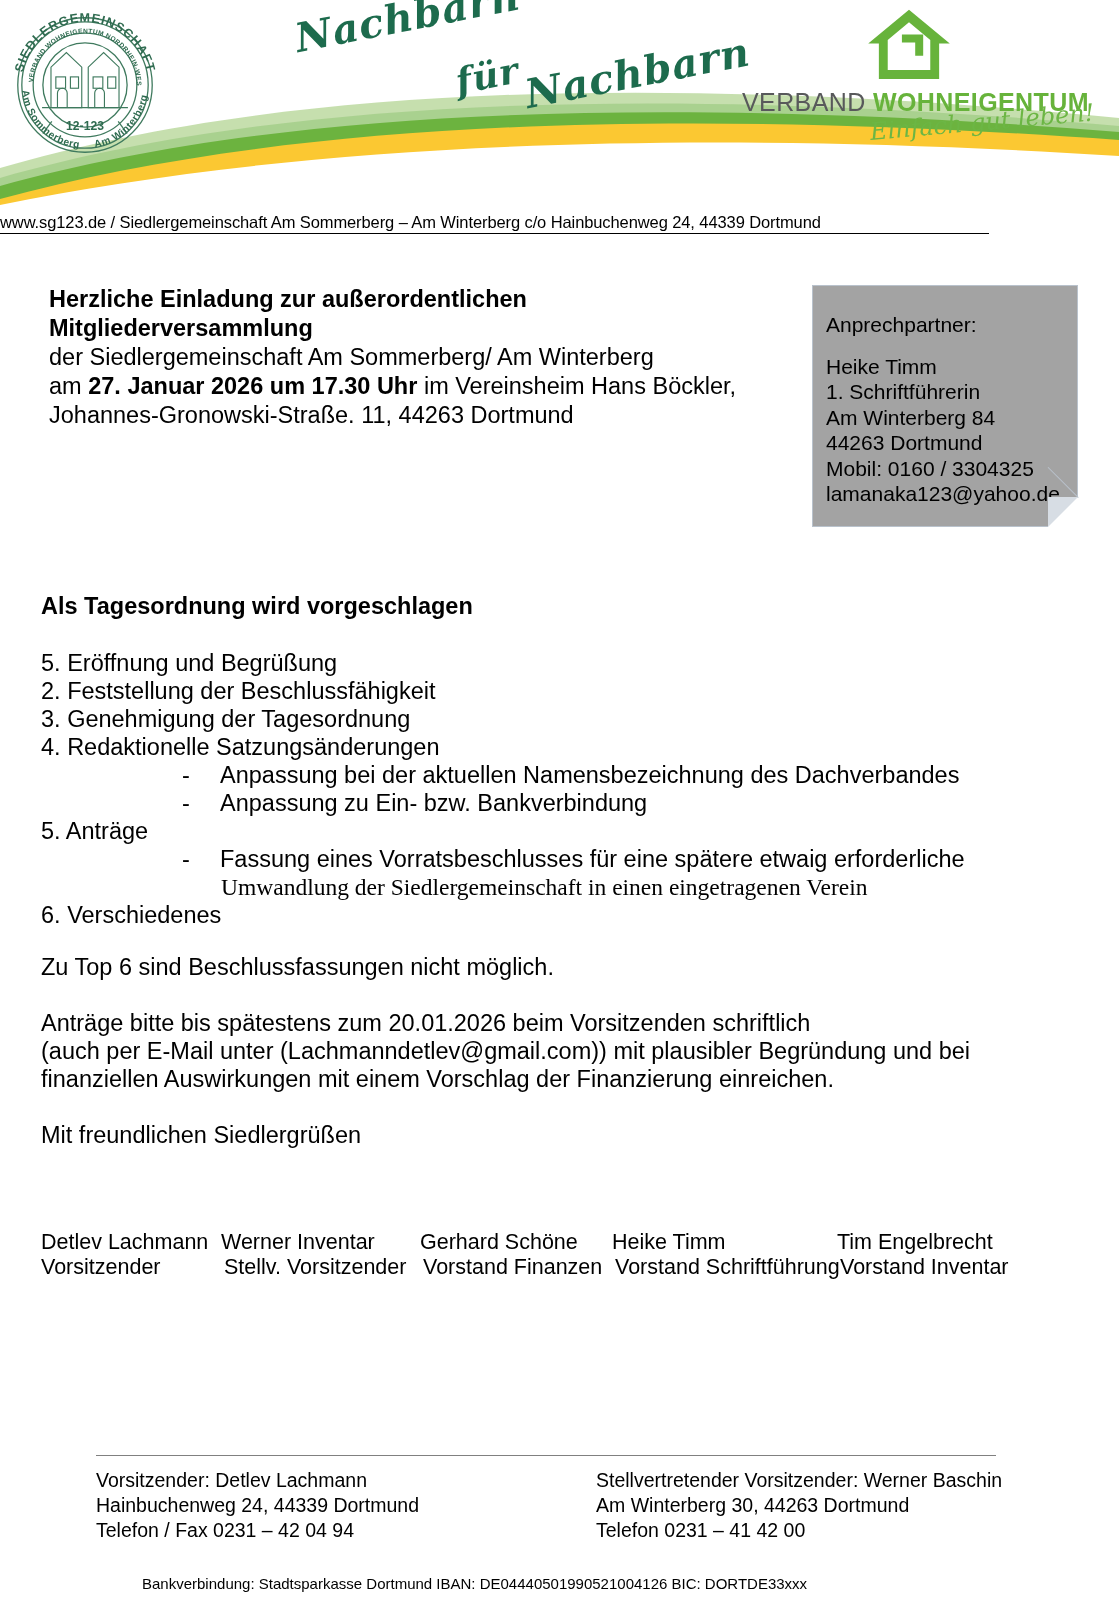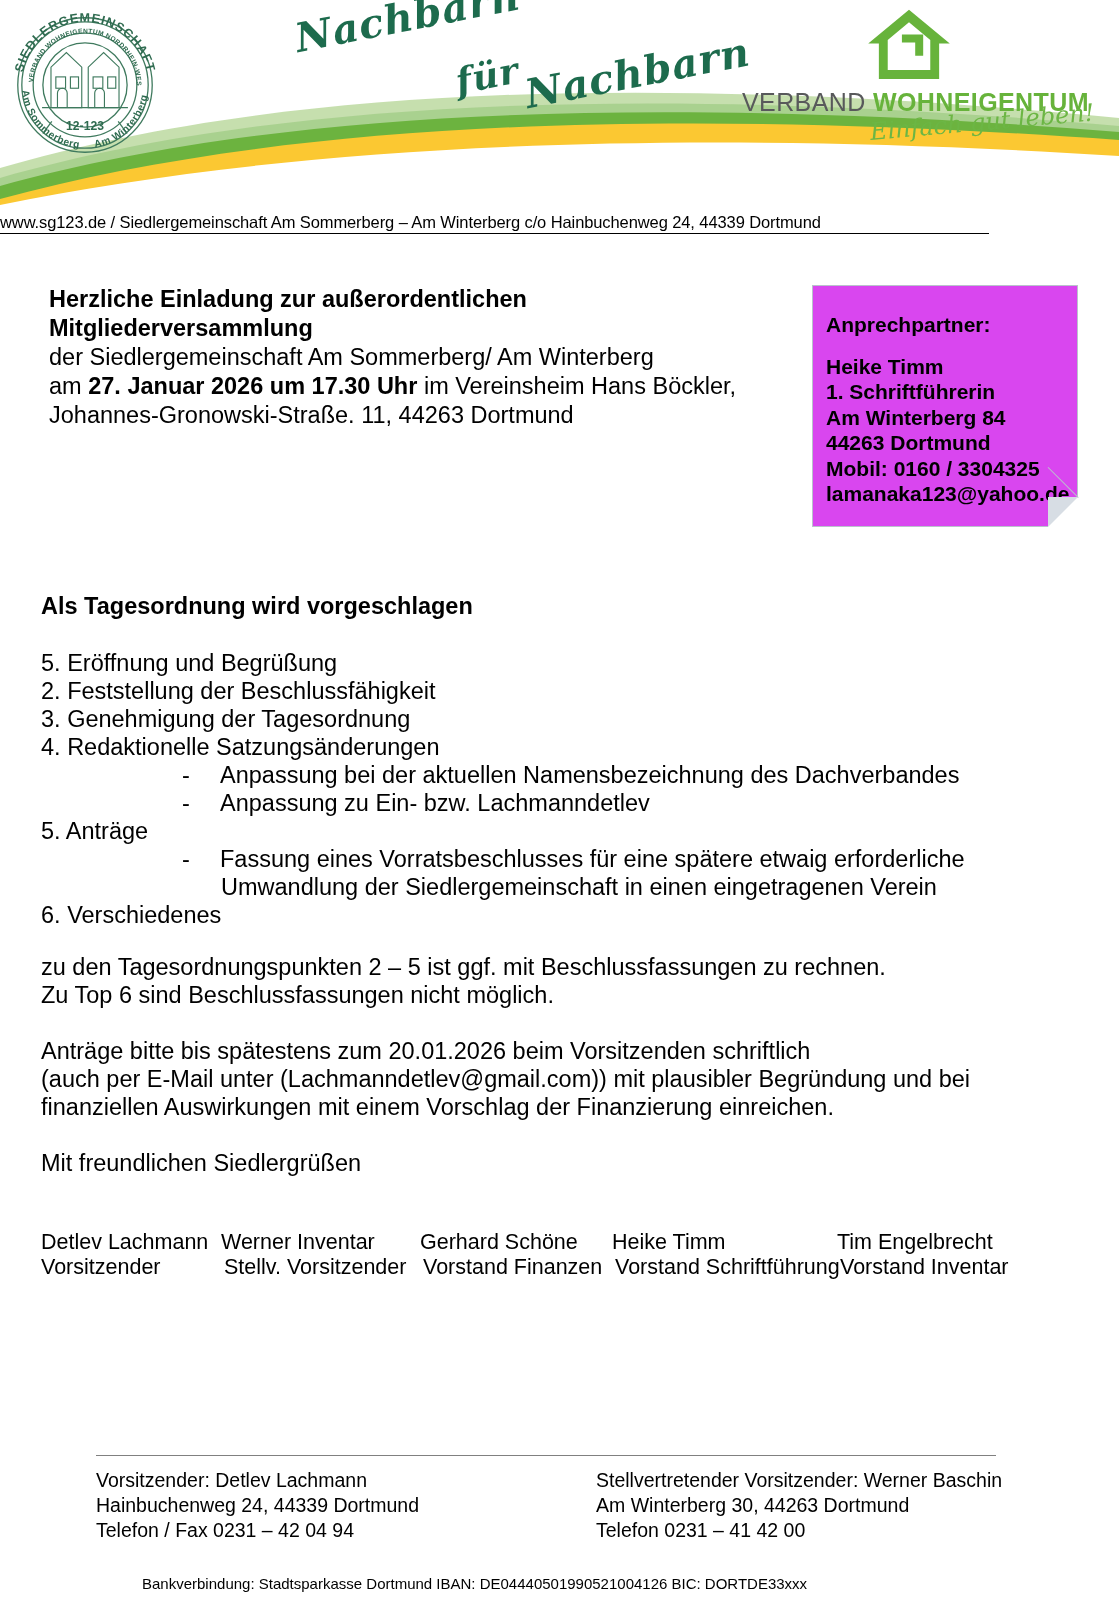--- a/index.html
+++ b/index.html
@@ -148,24 +148,23 @@
   }
   #invite-block .b { font-weight: bold; }
 
   
   #contact-card {
     position: absolute;
     left: 812px;
     top: 45px;
     width: 266px;
     height: 242px;
-    background: #d946ef;
+    background: #a3a3a3;
     border: 1px solid #b9c2cc;
     box-sizing: border-box;
-    font-weight: bold;
   }
   #contact-card-inner {
     position: absolute;
     left: 13px;
     top: 26px;
     width: 252px;
     font-size: 21px;
     line-height: 25.5px;
     white-space: nowrap;
   }
@@ -204,21 +203,21 @@
   .agenda-sub {
     padding-left: 138px;
     position: relative;
     white-space: nowrap;
   }
   .agenda-sub .dash {
     position: absolute;
     left: 141px;
   }
   .agenda-sub .sub-text { display: inline-block; padding-left: 41px; }
-  .agenda-sub-cont { padding-left: 180px; white-space: nowrap; }
+  .agenda-sub-cont { padding-left: 180px; white-space: nowrap; font-family: Liberation Serif, serif; }
 
   
   #notes {
     position: absolute;
     left: 41px;
     top: 713px;
     width: 1010px;
     font-size: 23.5px;
     line-height: 28px;
   }
@@ -380,33 +379,32 @@
     <div class="agenda-item">5. Eröffnung und Begrüßung</div>
     <div class="agenda-item">2. Feststellung der Beschlussfähigkeit</div>
     <div class="agenda-item">3. Genehmigung der Tagesordnung</div>
     <div class="agenda-item">4. Redaktionelle Satzungsänderungen</div>
     <div class="agenda-sub">
       <span class="dash">-</span>
       <span class="sub-text">Anpassung bei der aktuellen Namensbezeichnung des Dachverbandes</span>
     </div>
     <div class="agenda-sub">
       <span class="dash">-</span>
-      <span class="sub-text">Anpassung zu Ein- bzw. Lachmanndetlev</span>
+      <span class="sub-text">Anpassung zu Ein- bzw. Bankverbindung</span>
     </div>
     <div class="agenda-item">5. Anträge</div>
     <div class="agenda-sub">
       <span class="dash">-</span>
       <span class="sub-text">Fassung eines Vorratsbeschlusses für eine spätere etwaig erforderliche</span>
     </div>
     <div class="agenda-sub-cont">Umwandlung der Siedlergemeinschaft in einen eingetragenen Verein</div>
     <div class="agenda-item">6. Verschiedenes</div>
   </div>
 
   <div id="notes">
-    <p>zu den Tagesordnungspunkten 2 – 5 ist ggf. mit Beschlussfassungen zu rechnen.</p>
     <p>Zu Top 6 sind Beschlussfassungen nicht möglich.</p>
     <div class="gap"></div>
     <p>Anträge bitte bis spätestens zum 20.01.2026 beim Vorsitzenden schriftlich</p>
     <p>(auch per E-Mail unter (Lachmanndetlev@gmail.com)) mit plausibler Begründung und bei</p>
     <p>finanziellen Auswirkungen mit einem Vorschlag der Finanzierung einreichen.</p>
     <div class="gap"></div>
     <p>Mit freundlichen Siedlergrüßen</p>
   </div>
 
   <div id="signatures">

